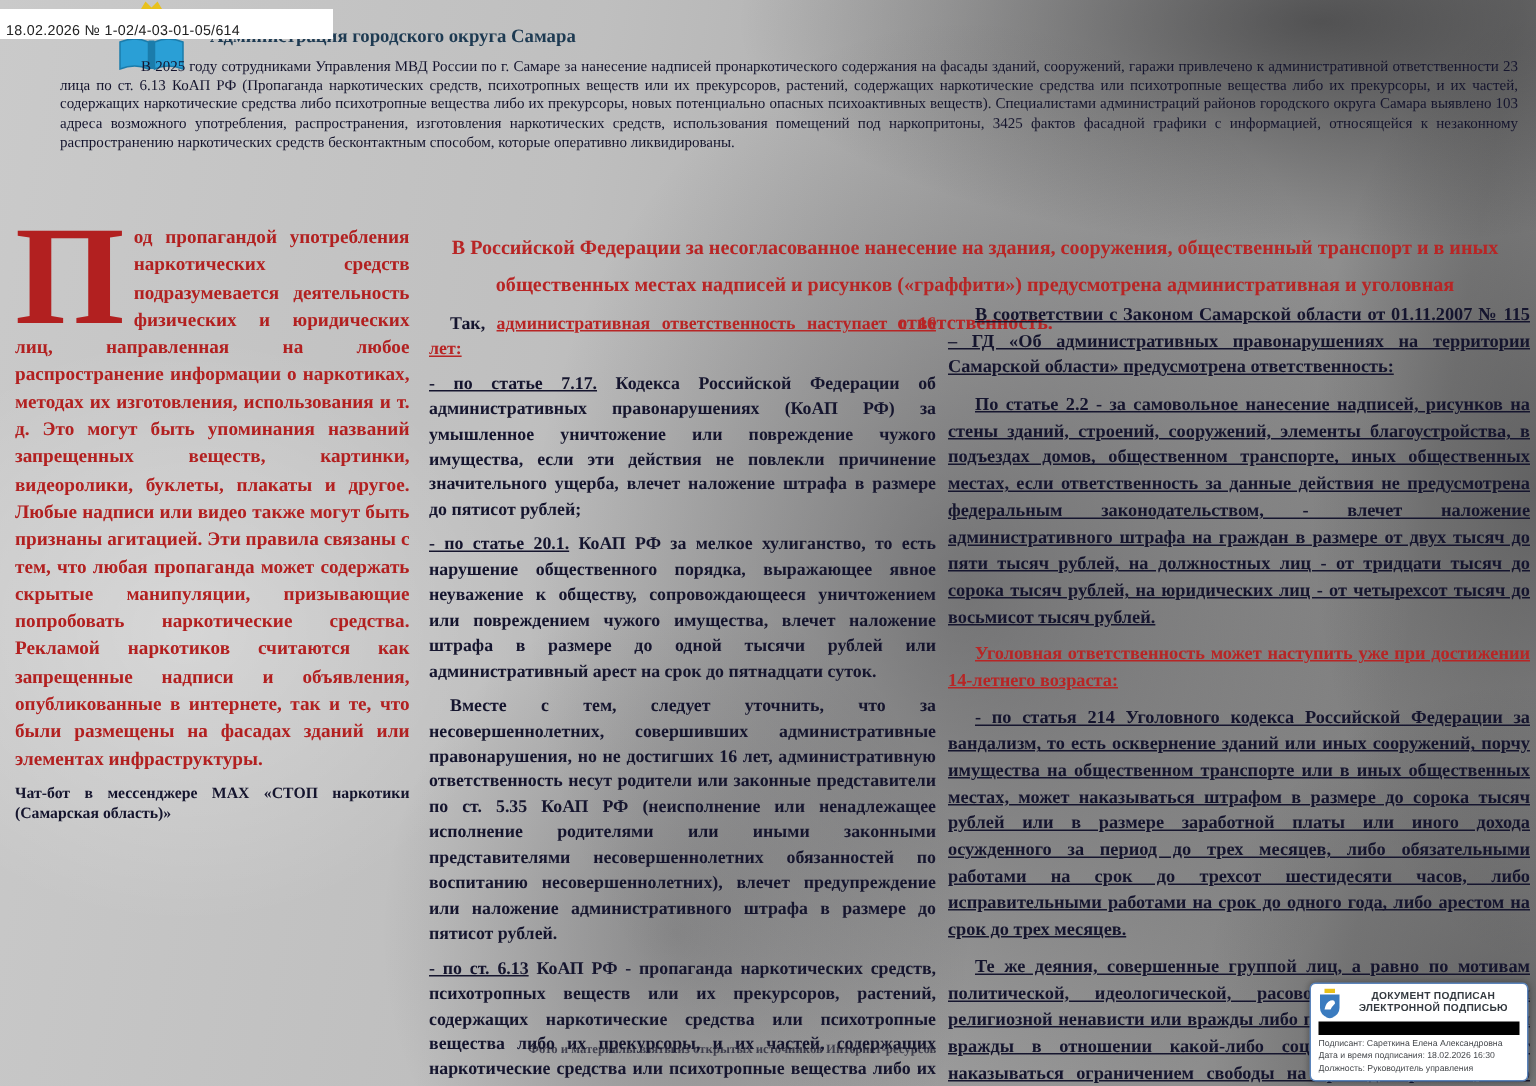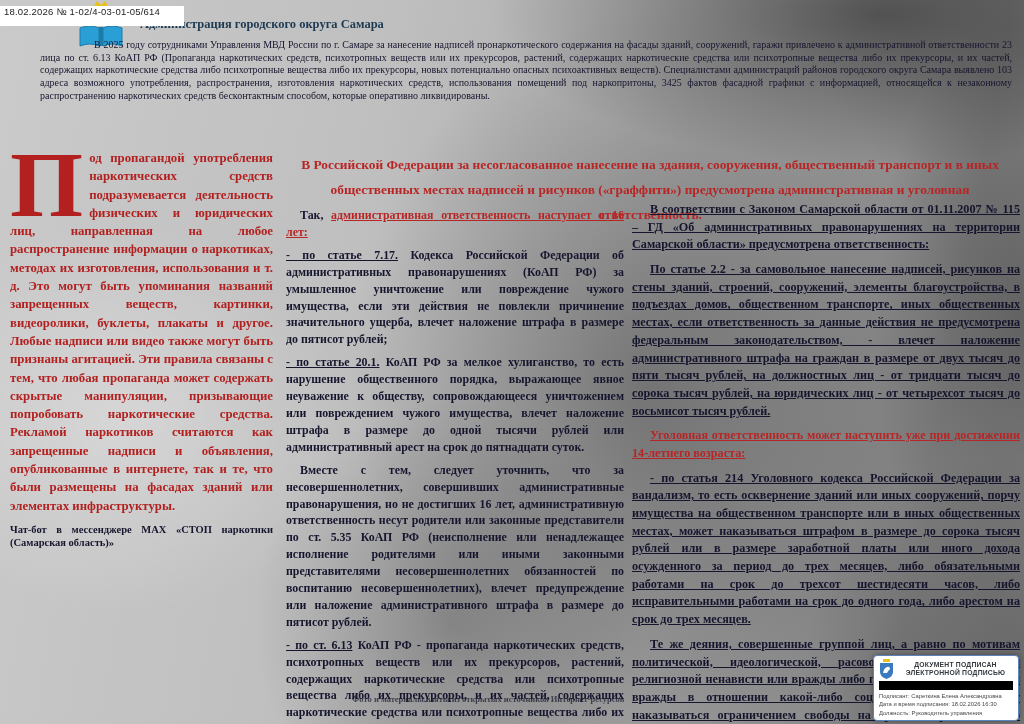--- a/index.html
+++ b/index.html
@@ -12,22 +12,22 @@
       radial-gradient(420px 540px at 63% 54%, rgba(35,35,38,0.38), transparent 70%),
       radial-gradient(280px 320px at 44% 86%, rgba(45,45,48,0.32), transparent 70%),
       radial-gradient(320px 280px at 12% 58%, rgba(255,255,255,0.30), transparent 70%),
       radial-gradient(540px 210px at 86% 2%, rgba(18,18,20,0.50), transparent 72%),
       radial-gradient(300px 300px at 99% 92%, rgba(30,30,32,0.35), transparent 70%),
       radial-gradient(200px 420px at 100% 45%, rgba(25,25,27,0.35), transparent 75%),
       linear-gradient(100deg, #cacaca 0%, #bfbfbf 35%, #aeaeae 55%, #999999 72%, #828282 88%, #909090 100%);
   }
 
   .doc-label {
-    position: absolute; left: 0; top: 6; top: 6px; width: 184px; height: 20px;
-    background: #ffffff; z-index: 5; display: flex; align-items: flex-start;
+    position: absolute; left: 0; top: 6; top: 6px; width: 222px; height: 20px;
+    background: #ffffff; z-index: 5; display: flex; align-items: flex-end;
     padding-left: 4px;
     font-family: "Liberation Sans", sans-serif;
     font-size: 9.5px; color: #222; letter-spacing: 0.2px;
   }
 
   .logo { position: absolute; left: 74px; top: 0; z-index: 2; }
 
   .org-header {
     position: absolute; left: 140px; top: 17px; z-index: 1;
     font-size: 12.5px; font-weight: 700; color: #1d3a52;

